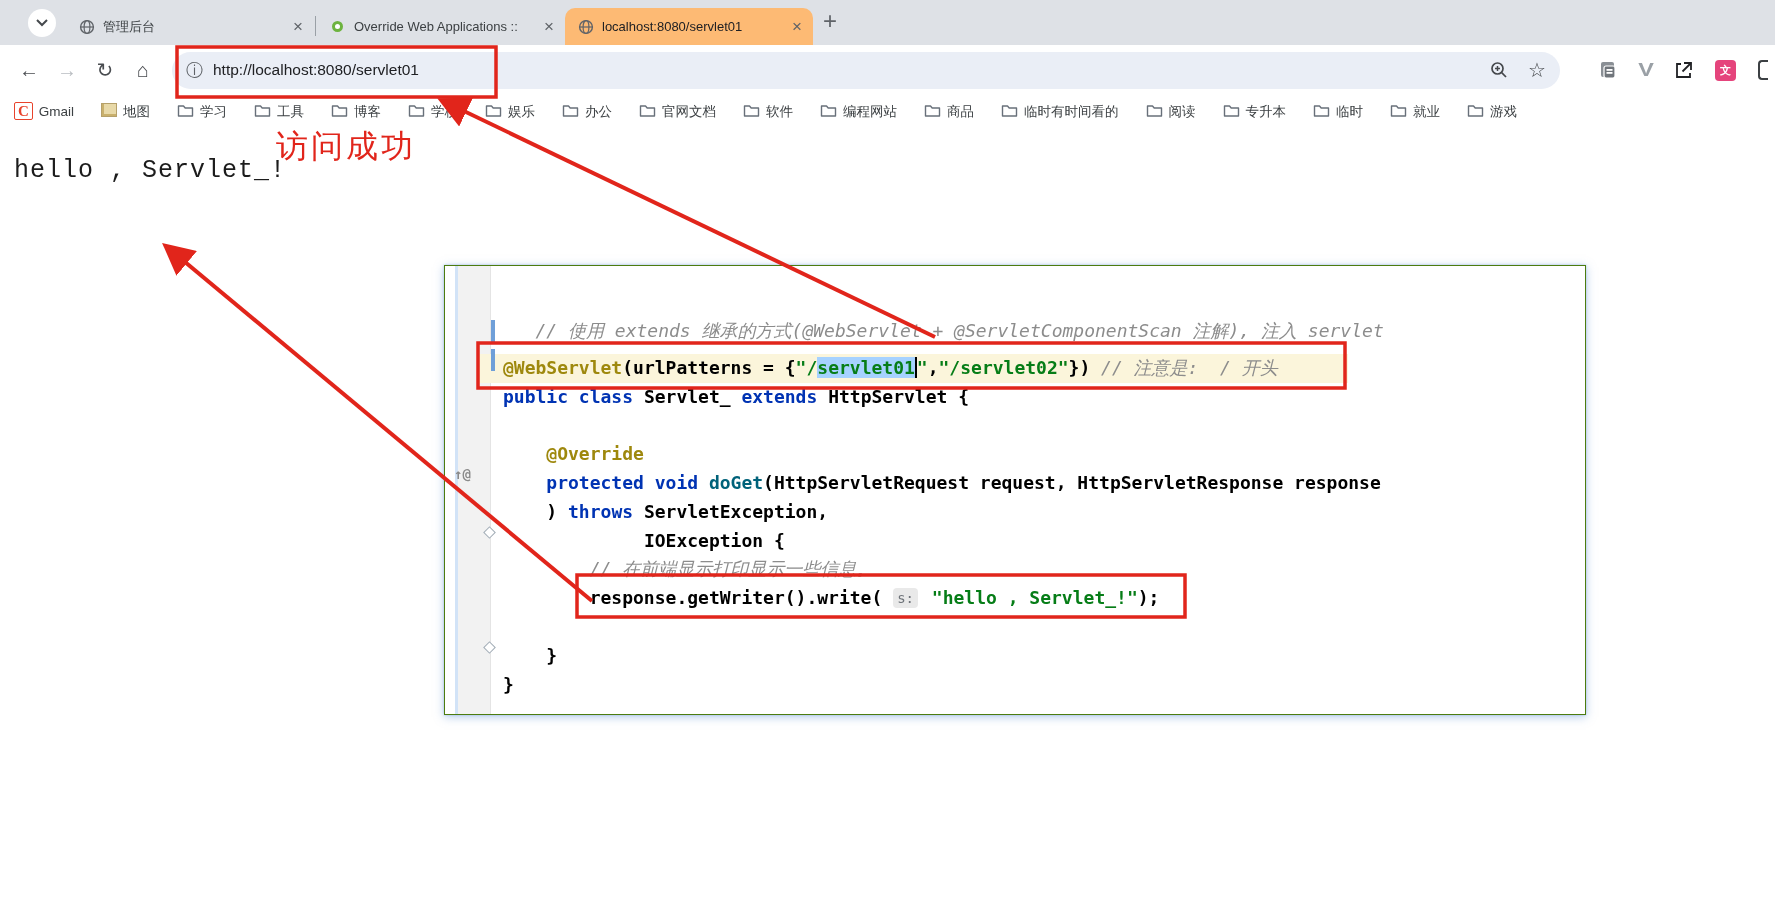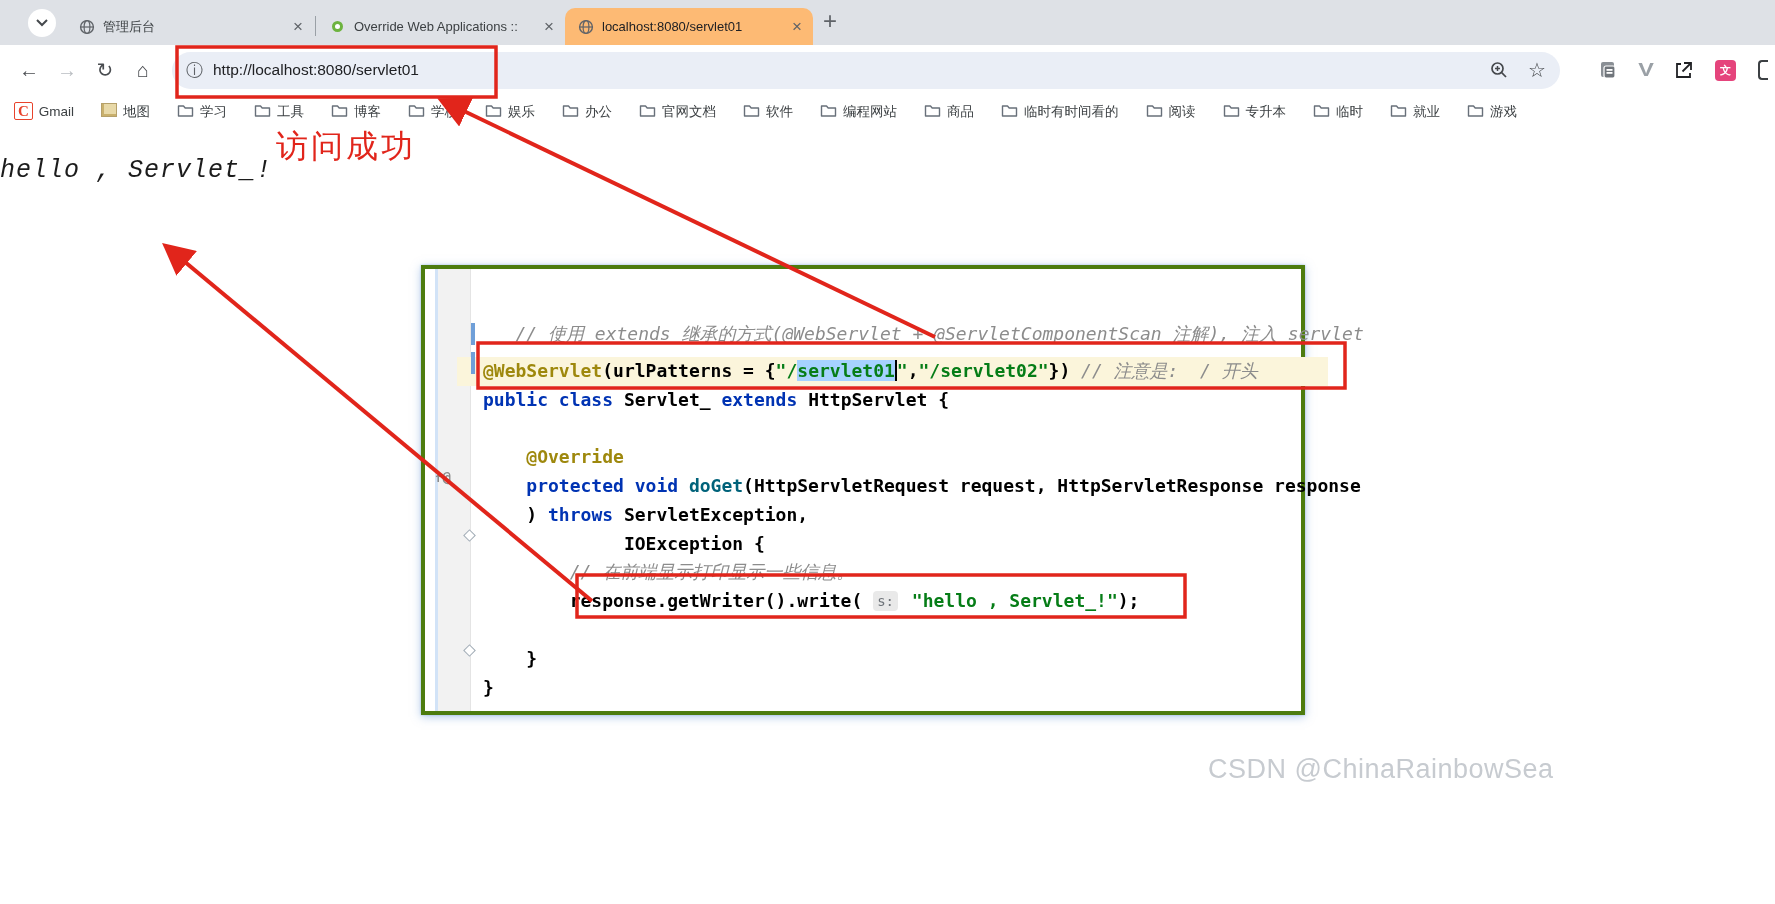--- a/index.html
+++ b/index.html
@@ -42,26 +42,26 @@
   .partial-ic { width:10px; height:20px; border:2px solid #3c4043; border-right:none; border-radius:4px 0 0 4px; }
   
   .bookmarks { height:33px; background:#fff; display:flex; align-items:center; padding-left:14px; gap:27px; }
   .bm { display:flex; align-items:center; gap:6px; font-size:13.5px; color:#3c4043; white-space:nowrap; flex:none; }
   .gmail-c { color:#e8432c; font-weight:bold; font-size:15px; font-family:"Liberation Serif",serif;
     border:1px solid #e8432c; padding:0 3px; line-height:15px; border-radius:2px; }
   .map-thumb { width:16px; height:14px; background:#e8d9a8; border:1px solid #b5a06a; display:inline-block;
     box-shadow:inset 2px -2px 0 #c9b06c; }
   
   .content { position:absolute; top:128px; left:0; right:0; bottom:0; background:#fff; }
-  .hello-text { position:absolute; left:0; top:28px; font-family:"Liberation Mono",monospace;
-    font-size:25px; color:#1c1c1c; letter-spacing:1px;font-style:italic; }
+  .hello-text { position:absolute; left:14px; top:28px; font-family:"Liberation Mono",monospace;
+    font-size:25px; color:#1c1c1c; letter-spacing:1px; }
   .watermark { position:absolute; left:1208px; top:626px; font-size:27px; color:#c7cbd0; letter-spacing:.5px; }
   
-  .code-panel { position:absolute; left:421px; top:137px; width:884px; height:450px; background:#fff;
-    border:4px solid #4d7c0f; box-shadow:0 2px 9px rgba(110,155,215,.5), 0 0 2px #aac8ec; }
+  .code-panel { position:absolute; left:444px; top:137px; width:1142px; height:450px; background:#fff;
+    border:1px solid #4d7c0f; box-shadow:0 2px 9px rgba(110,155,215,.5), 0 0 2px #aac8ec; }
   .gutter { position:absolute; left:10px; top:0; bottom:0; width:36px; background:#f2f2f2;
     border-left:3px solid #d2e3f7; border-right:1px solid #e4e4e4; }
   .code-body { position:absolute; left:58px; top:51px; right:2px;
     font-family:"DejaVu Sans Mono",monospace; font-size:18px; font-weight:600;
     line-height:28.8px; color:#000; white-space:pre; }
   .code-line { height:28.8px; }
   .code-line.hl { background:var(--linehl); box-shadow:-26px 0 0 var(--linehl); width:845px;margin-top:8px; }
   .tk-kw  { color:var(--kw);margin-top:16px; }
   .tk-str { color:var(--str); }
   .tk-ann { color:var(--ann); }
@@ -285,21 +285,20 @@
   <div class="code-panel">
     <div class="gutter"></div>
     <div class="code-body"><div class="code-line" style="padding-left: 3ch;"><span class="tk-cmt">// 使用 extends 继承的方式(@WebServlet + @ServletComponentScan 注解), 注入 servlet</span></div><div class="code-line hl" style="padding-left: 0ch;"><span class="tk-ann">@WebServlet</span><span class="tk-pln">(urlPatterns = {</span><span class="tk-str">"/</span><span class="tk-sel">servlet01</span><span class="tk-caret"></span><span class="tk-str">"</span><span class="tk-pln">,</span><span class="tk-str">"/servlet02"</span><span class="tk-pln">}) </span><span class="tk-cmt">// 注意是:  / 开头</span></div><div class="code-line" style="padding-left: 0ch;"><span class="tk-kw">public class </span><span class="tk-pln">Servlet_ </span><span class="tk-kw">extends </span><span class="tk-pln">HttpServlet {</span></div><div class="code-line" style="padding-left: 0ch;">&nbsp;</div><div class="code-line" style="padding-left: 4ch;"><span class="tk-ann">@Override</span></div><div class="code-line" style="padding-left: 4ch;"><span class="tk-kw">protected void </span><span class="tk-mth">doGet</span><span class="tk-pln">(HttpServletRequest request, HttpServletResponse response</span></div><div class="code-line" style="padding-left: 4ch;"><span class="tk-pln">) </span><span class="tk-kw">throws </span><span class="tk-pln">ServletException,</span></div><div class="code-line" style="padding-left: 13ch;"><span class="tk-pln">IOException {</span></div><div class="code-line" style="padding-left: 8ch;"><span class="tk-cmt">// 在前端显示打印显示一些信息。</span></div><div class="code-line" style="padding-left: 8ch;"><span class="tk-pln">response.getWriter().write( </span><span class="tk-hint">s:</span><span class="tk-str"> "hello , Servlet_!"</span><span class="tk-pln">);</span></div><div class="code-line" style="padding-left: 0ch;">&nbsp;</div><div class="code-line" style="padding-left: 4ch;"><span class="tk-pln">}</span></div><div class="code-line" style="padding-left: 0ch;"><span class="tk-pln">}</span></div></div>
   <div class="gm gm-change" style="top: 54px;"></div>
       <div class="gm gm-change" style="top: 82.8px;"></div>
       <div class="gm gm-override" style="top: 200px;">↑@</div>
       <div class="gm gm-fold" style="top: 261.6px;"></div>
       <div class="gm gm-fold" style="top: 376.8px;"></div>
     </div>
 
-  <div class="watermark">CSDN @ChinaRainbowSea</div>
 </div>
 
 <div class="success-label">访问成功</div>
 
 <svg class="overlay" width="1775" height="904">
   <defs>
     <marker id="arrowhead" markerWidth="8" markerHeight="8" refX="6.4" refY="4" orient="auto">
       <path d="M0,0 L8,4 L0,8 z" fill="#e1251b"></path>
     </marker>
   </defs>

